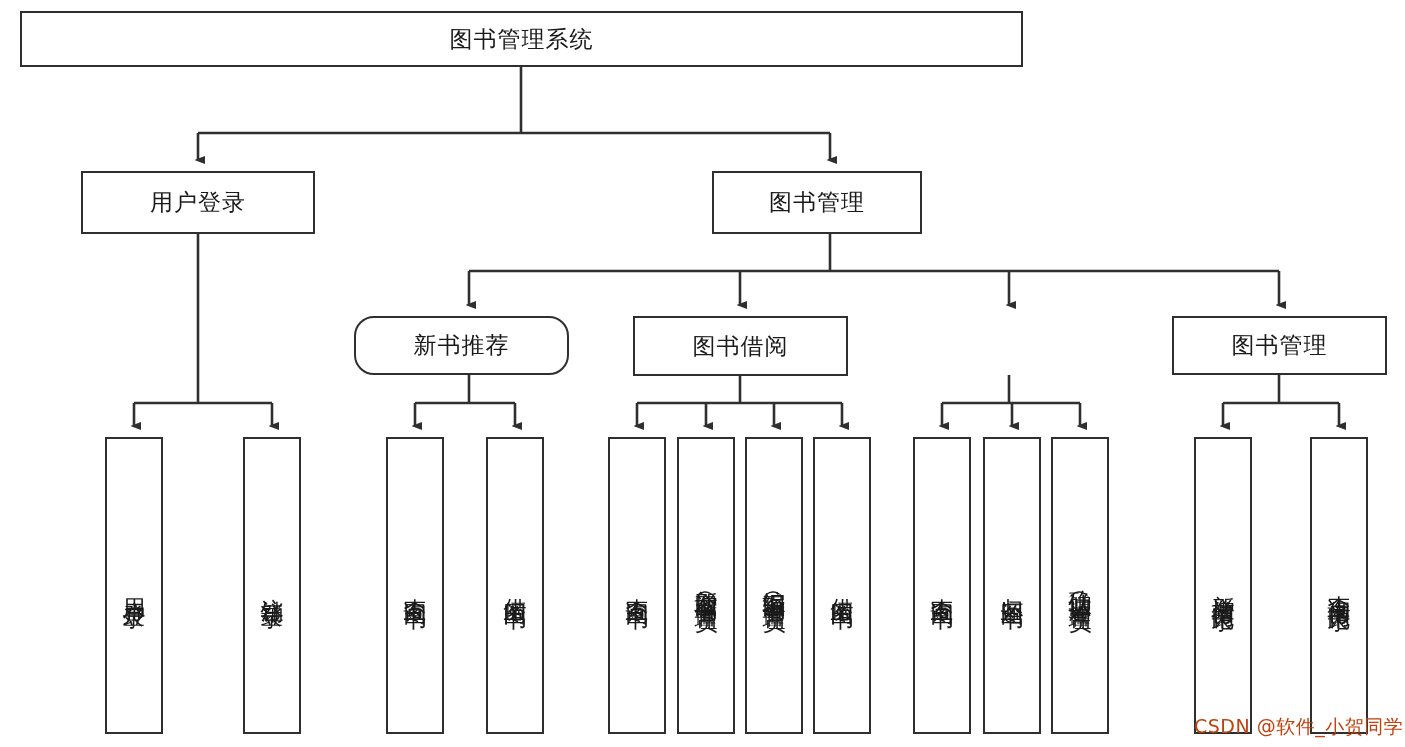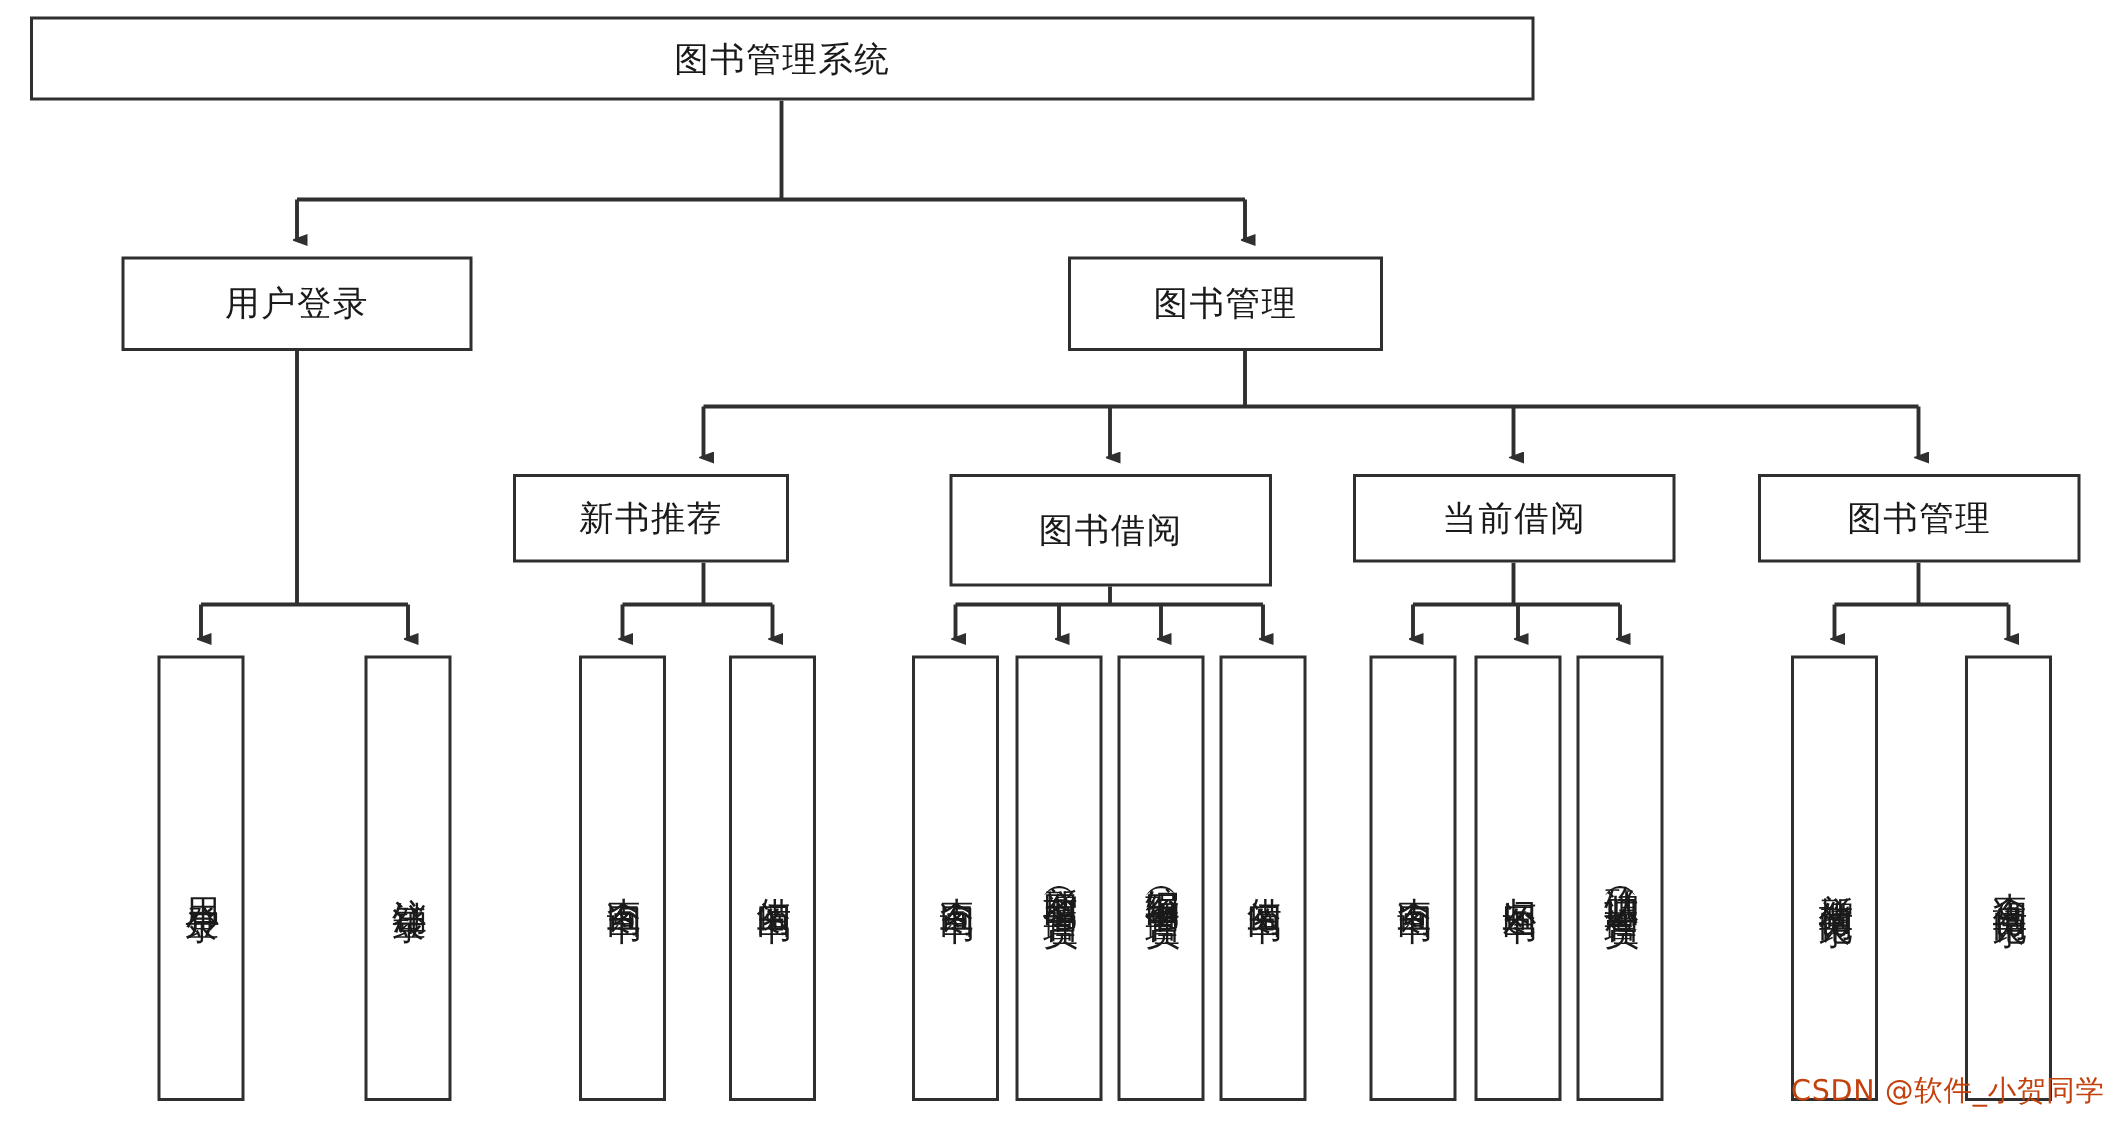--- a/index.html
+++ b/index.html
@@ -122,28 +122,25 @@
     <span>图书管理系统</span>
   </div>
 
   <div class="node horiz" id="n-l2-0" style="left: 81px; top: 171px; width: 234px; height: 63px;">
     <span>用户登录</span>
   </div>
   <div class="node horiz" id="n-l2-1" style="left: 712px; top: 171px; width: 210px; height: 63px;">
     <span>图书管理</span>
   </div>
 
-  <div class="node horiz" id="n-l3-0" style="left: 342px; top: 316px; width: 184px; height: 59px;">
+  <div class="node horiz" id="n-l3-0" style="left: 354px; top: 316px; width: 215px; height: 59px; border-radius: 20px;">
     <span>新书推荐</span>
   </div>
-  <div class="node horiz" id="n-l3-1" style="left: 633px; top: 316px; width: 215px; height: 75px;">
+  <div class="node horiz" id="n-l3-1" style="left: 633px; top: 316px; width: 215px; height: 60px;">
     <span>图书借阅</span>
-  </div>
-  <div class="node horiz" id="n-l3-2" style="left: 902px; top: 316px; width: 215px; height: 59px;">
-    <span>当前借阅</span>
   </div>
   <div class="node horiz" id="n-l3-3" style="left: 1172px; top: 316px; width: 215px; height: 59px;">
     <span>图书管理</span>
   </div>
 
   <div class="node vert" id="n-leaf-0" style="left: 105px; top: 437px; width: 58px; height: 297px;">
     <span class="vtext">用户登录</span>
   </div>
   <div class="node vert" id="n-leaf-1" style="left: 243px; top: 437px; width: 58px; height: 297px;">
     <span class="vtext">注销登录</span>

